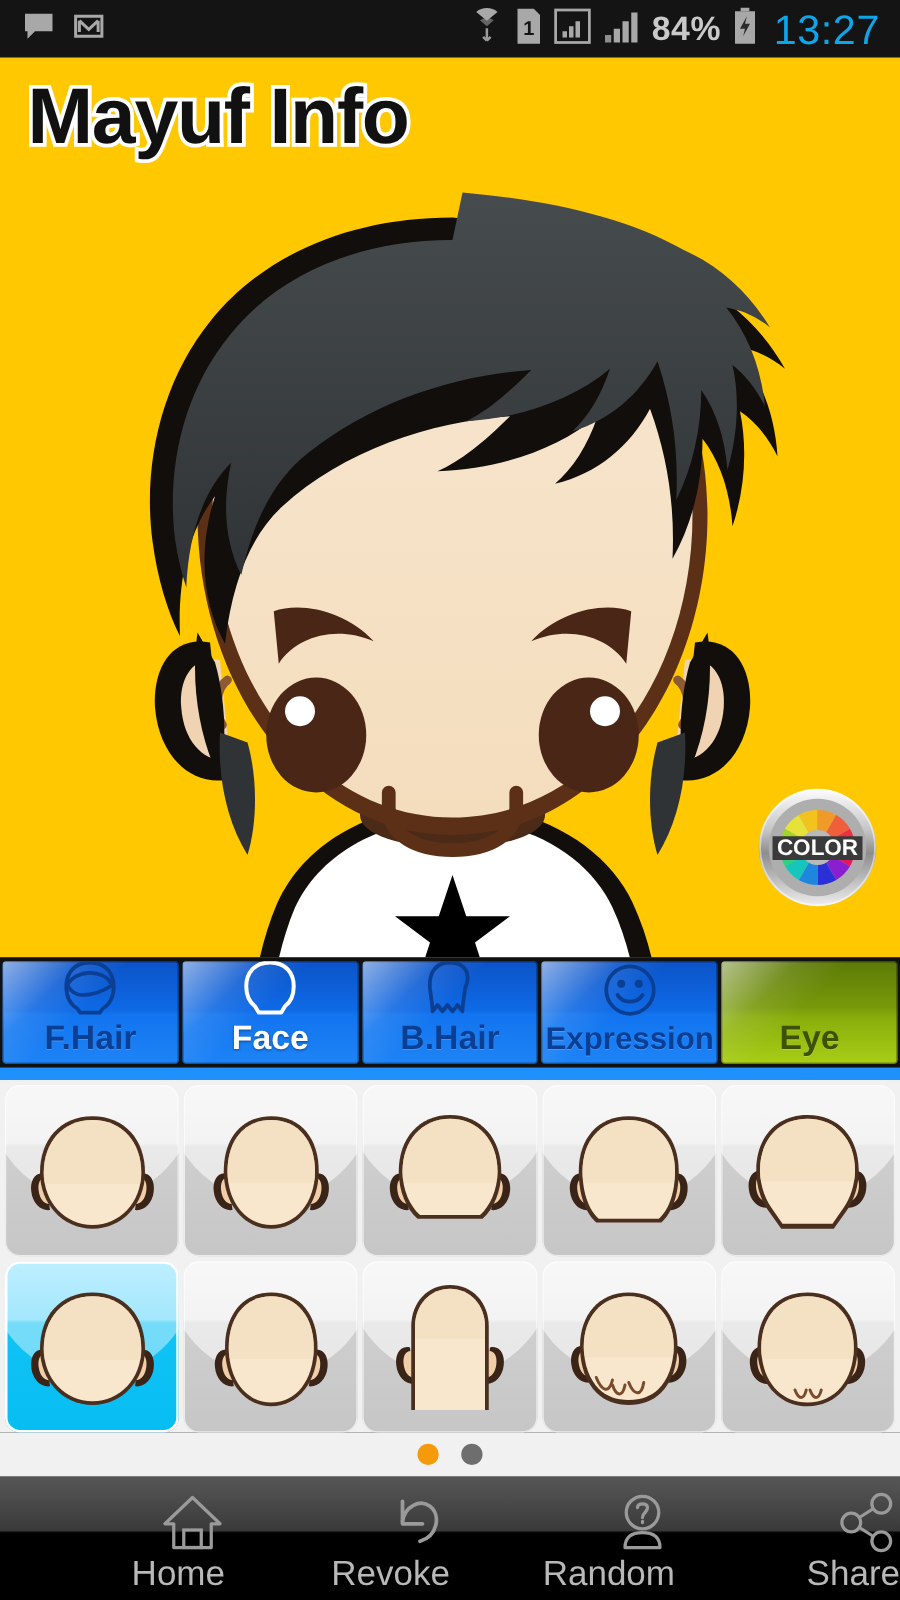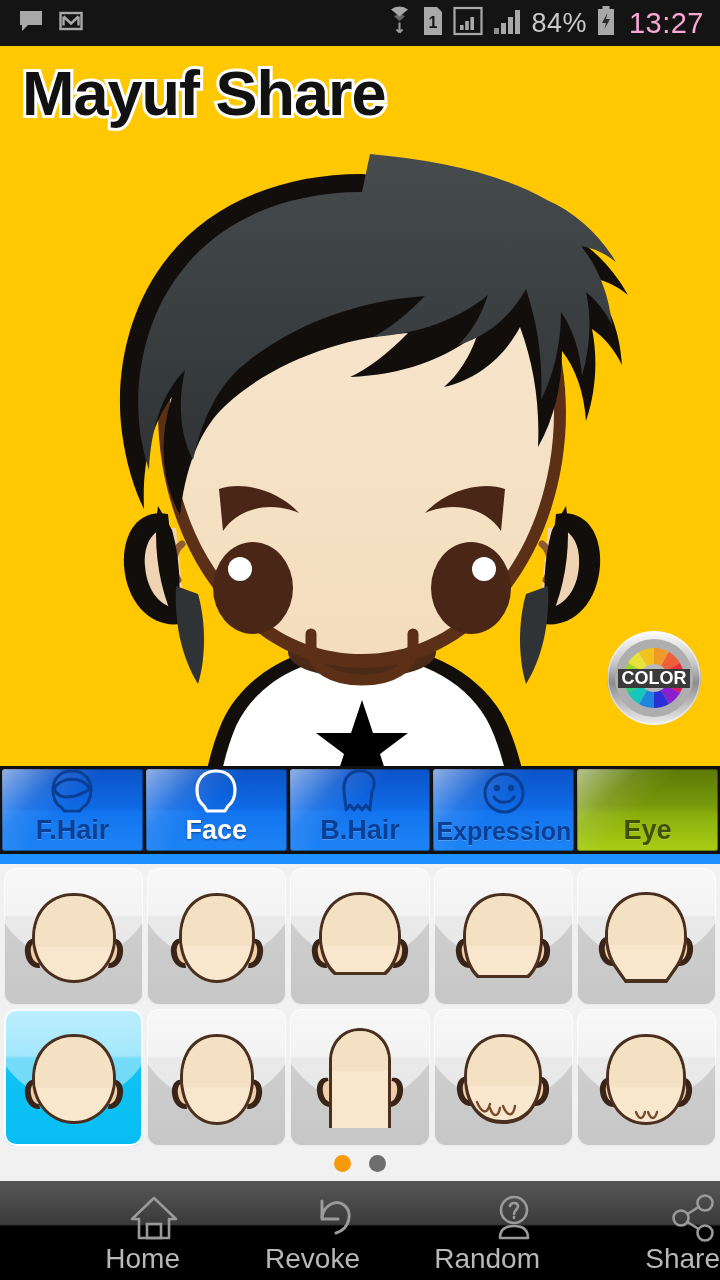--- a/index.html
+++ b/index.html
@@ -12,22 +12,22 @@
   #app{ position:relative; width:720px; height:1280px; }
 
   
   .statusbar{
     position:absolute; left:0; top:0; width:720px; height:46px;
     background:#141414; display:flex; align-items:center;
   }
   .sb-left{ display:flex; align-items:center; gap:14px; padding-left:18px; }
   .sb-right{ margin-left:auto; display:flex; align-items:center; gap:9px; padding-right:16px; }
   .sb-ico{ display:block; }
-  .sb-text{ color:#c9c9c9; font-size:27px; font-weight:400; letter-spacing:.5px; line-height:1; }
-  .sb-clock{ color:#f9a8d4; font-size:29px; font-weight:400; letter-spacing:.5px; line-height:1; margin-left:4px;}
+  .sb-text{ color:#c9c9c9; font-size:27px; font-weight:700; letter-spacing:.5px; line-height:1; }
+  .sb-clock{ color:#0ea5e9; font-size:33px; font-weight:400; letter-spacing:.5px; line-height:1; margin-left:4px;}
 
   
   .stage{
     position:absolute; left:0; top:46px; width:720px; height:720px;
     background:#FFC800; overflow:hidden;
   }
   .title{
     position:absolute; left:22px; top:8px; z-index:9;
     font-size:63px; font-weight:bold; color:#111;
     letter-spacing:-1px; line-height:1.25;
@@ -181,21 +181,21 @@
           <rect x="2" y="3" width="16" height="26" fill="#a8a8a8"></rect>
           <path d="M11.5 7 L6 17h4l-1.5 6 5.5-10h-4z" fill="#2a2a2a"></path>
         </svg>
       </span>
       <span class="sb-clock">13:27</span>
     </div>
   </div>
 
   <div class="stage">
 
-    <div class="title">Mayuf Share</div>
+    <div class="title">Mayuf Info</div>
 
     <svg class="avatar" viewBox="0 0 720 720">
       <defs>
         <linearGradient id="hairg" x1="0" y1="0" x2="0" y2="1">
           <stop offset="0" stop-color="#464b4d"></stop>
           <stop offset="1" stop-color="#2f3335"></stop>
         </linearGradient>
         <linearGradient id="shirtg" x1="0" y1="0" x2="0" y2="1">
           <stop offset="0" stop-color="#ffffff"></stop>
           <stop offset=".72" stop-color="#ffffff"></stop>

